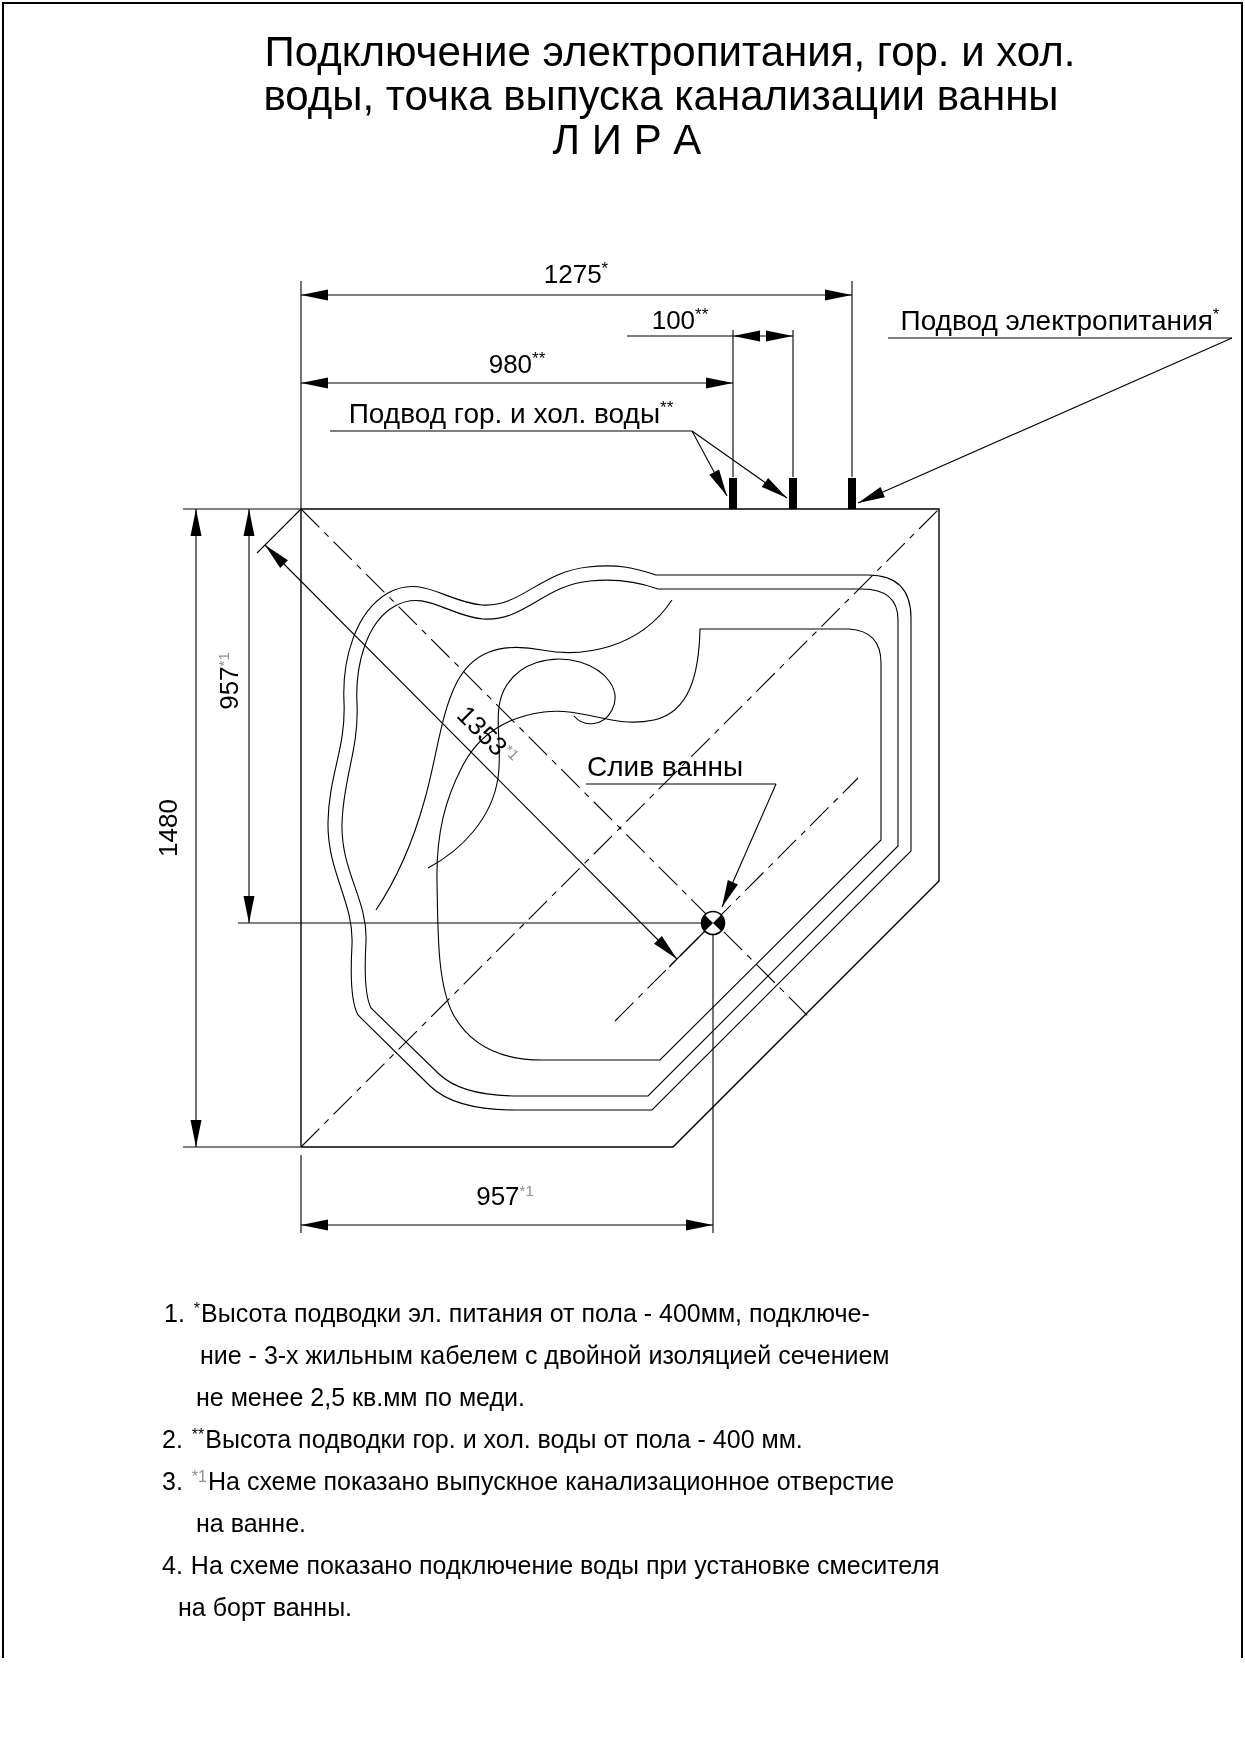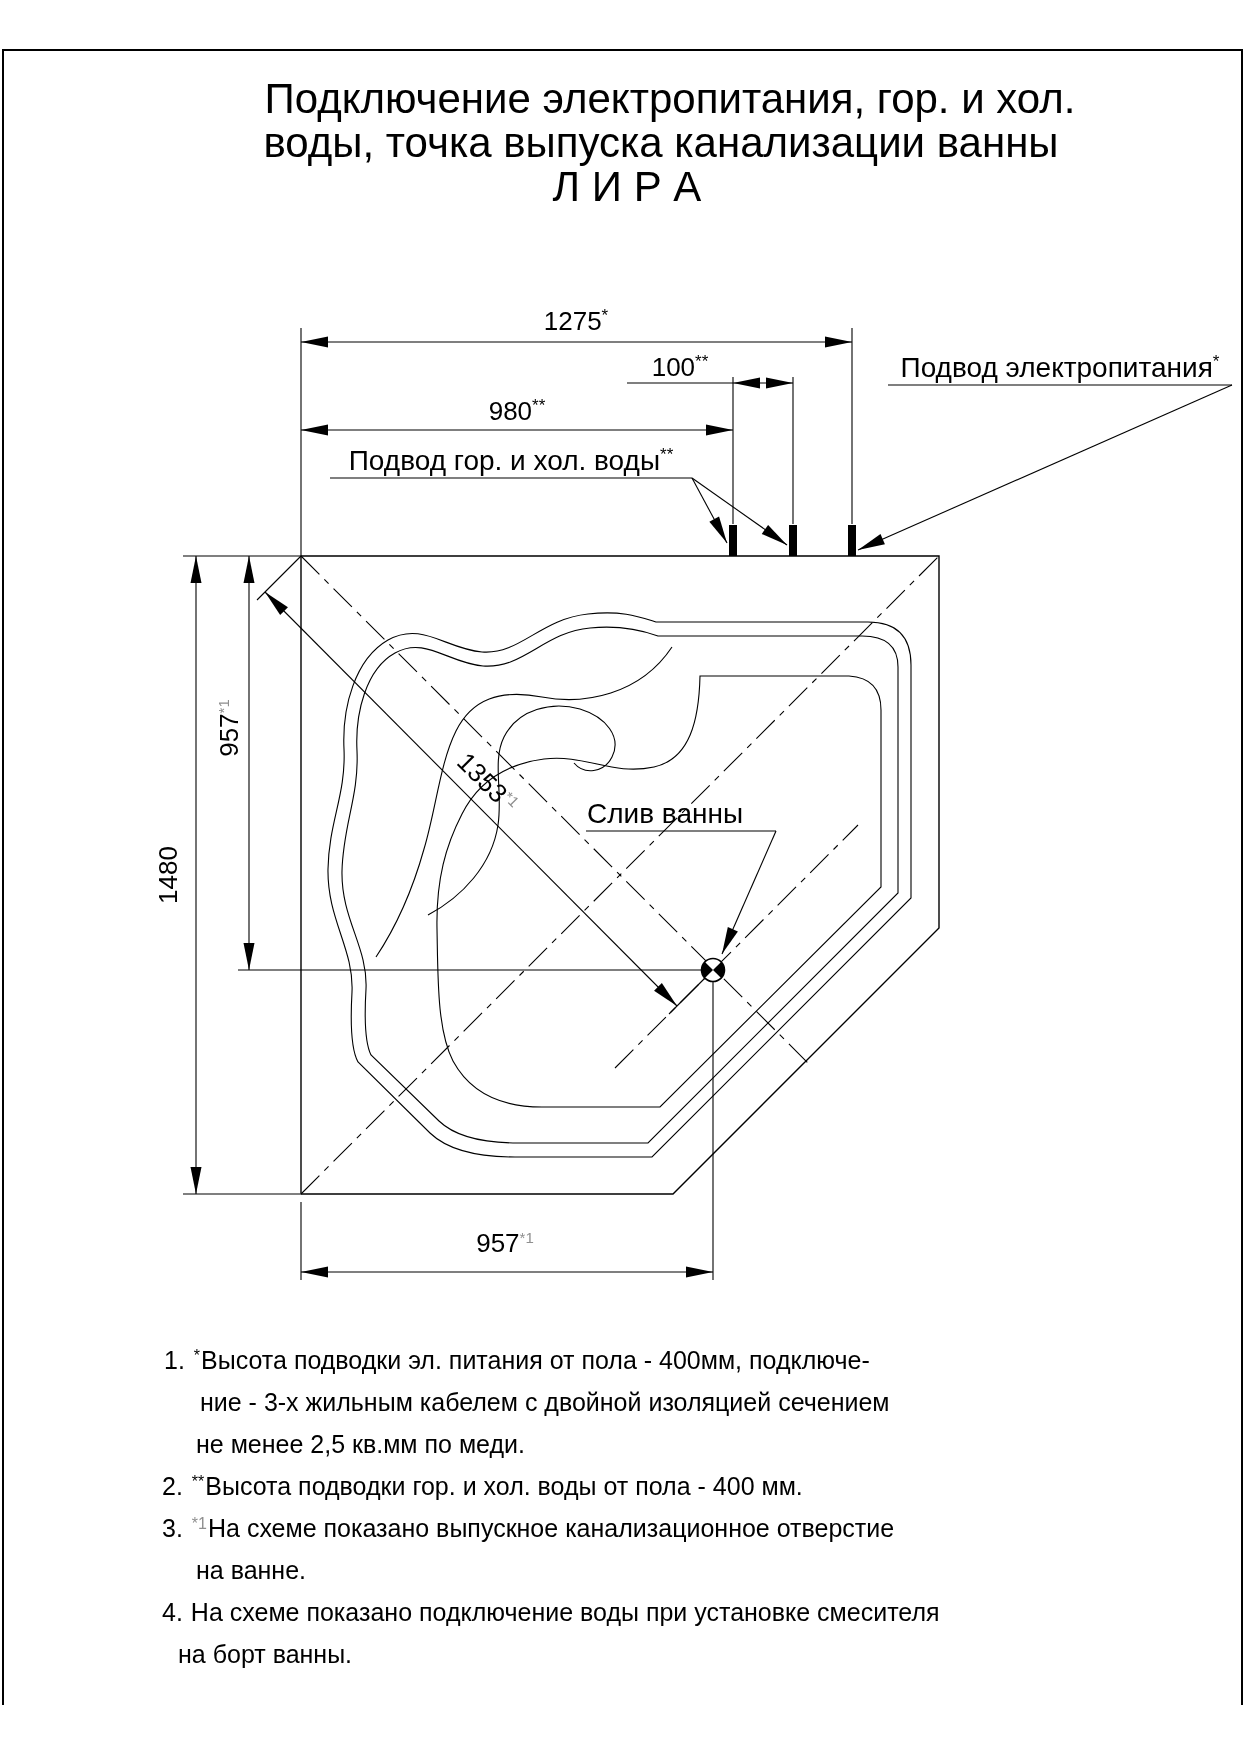--- a/index.html
+++ b/index.html
@@ -1,16 +1,16 @@
 <!DOCTYPE html>
 <html><head>
 <meta charset="utf-8">
 <style>
   html,body{margin:0;padding:0;background:#ffffff;}
-  .page{position:relative;width:1245px;height:1658px;background:#fff;margin-top:47px;}
+  .page{position:relative;width:1245px;height:1658px;background:#fff;}
   svg{display:block;}
   text{font-family:"Liberation Sans", sans-serif;fill:#000;}
   .t-ttl{font-size:42px;}
   .t-dim{font-size:26px;}
   .t-lbl{font-size:28px;}
   .t-note{font-size:25px;}
   .sup{font-size:17px;}
   .supg{font-size:15px;fill:#8f8f8f;}
   .nsup{font-size:16px;}
   .nsupg{font-size:16px;fill:#8f8f8f;}

